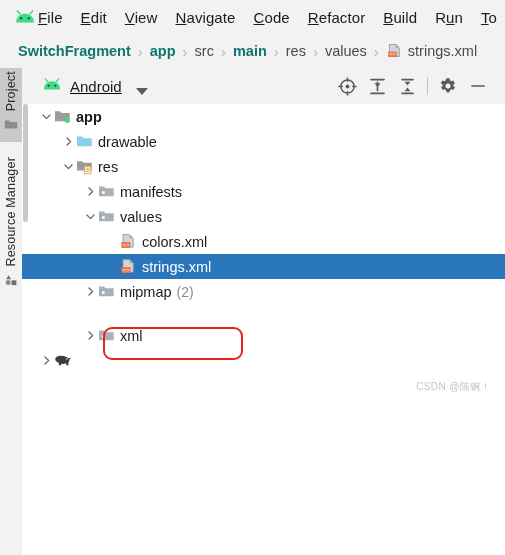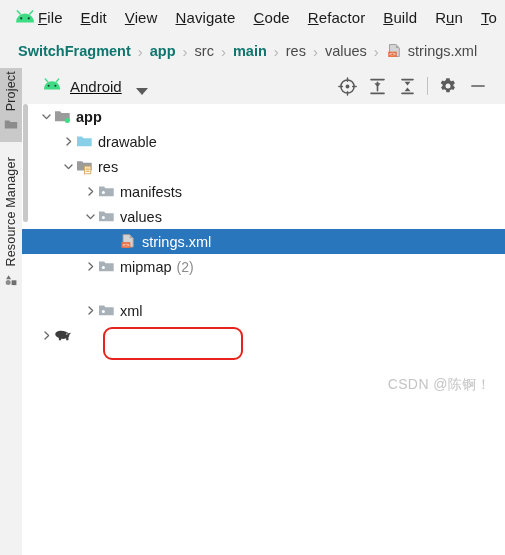--- a/index.html
+++ b/index.html
@@ -122,21 +122,21 @@
   
   .annot{
     position:absolute;left:103px;top:327px;width:140px;height:33px;
     border:2px solid #e8231f;border-radius:9px;
     box-sizing:border-box;pointer-events:none;
   }
 
   
   .watermark{
     position:absolute;right:14px;bottom:14px;
-    font-size:14px;color:#c4c4c4;letter-spacing:.4px;
+    font-size:10px;color:#c4c4c4;letter-spacing:.4px;
     font-family:"Liberation Sans","DejaVu Sans",sans-serif;
   }
 </style>
 </head>
 <body>
 
 <div class="app">
 
   <div class="menubar">
     <div class="andro-logo">
@@ -352,31 +352,43 @@
         </span>
         <span class="ic">
           <svg width="17" height="15" viewBox="0 0 17 15">
             <path d="M1 2.6 h5.1 l1.4 1.6 h8.2 v8.0 h-14.7 z" fill="#a9b1b8"></path>
             <circle cx="5.4" cy="8.4" r="1.5" fill="#fff"></circle>
           </svg>
         </span>
         <span class="lbl">values</span>
       </div>
 
-
-      <div class="row sel" style="padding-left:83px;">
+      <div class="row" style="padding-left:83px;">
         <span class="chev"></span>
         <span class="ic">
           <svg width="18" height="18" viewBox="0 0 18 18">
             <path d="M4 1.6 h6.6 l3.6 3.6 v8.9 h-10.2 z" fill="#d4d4d4" stroke="#9a9a9a" stroke-width="0.9"></path>
             <path d="M10.6 1.6 l3.6 3.6 h-3.6 z" fill="#a8a8a8"></path>
             <rect x="2.4" y="9.1" width="9" height="5.8" fill="#e8734a"></rect>
             <text x="6.9" y="13.5" font-size="6" fill="#fff" text-anchor="middle" font-family="Liberation Sans, sans-serif">&lt;&gt;</text>
           </svg>
         </span>
+        <span class="lbl">colors.xml</span>
+      </div>
+
+      <div class="row sel" style="padding-left:83px;">
+        <span class="chev"></span>
+        <span class="ic">
+          <svg width="18" height="18" viewBox="0 0 18 18">
+            <path d="M4 1.6 h6.6 l3.6 3.6 v8.9 h-10.2 z" fill="#d4d4d4" stroke="#9a9a9a" stroke-width="0.9"></path>
+            <path d="M10.6 1.6 l3.6 3.6 h-3.6 z" fill="#a8a8a8"></path>
+            <rect x="2.4" y="9.1" width="9" height="5.8" fill="#e8734a"></rect>
+            <text x="6.9" y="13.5" font-size="6" fill="#fff" text-anchor="middle" font-family="Liberation Sans, sans-serif">&lt;&gt;</text>
+          </svg>
+        </span>
         <span class="lbl">strings.xml</span>
       </div>
 
       <div class="row" style="padding-left:61px;">
         <span class="chev">
           <svg width="11" height="11" viewBox="0 0 11 11">
               <path d="M4 2 L7.6 5.5 L4 9" fill="none" stroke="#6a6a6a" stroke-width="1.35" stroke-linecap="round" stroke-linejoin="round"></path>
             </svg>
         </span>
         <span class="ic">

